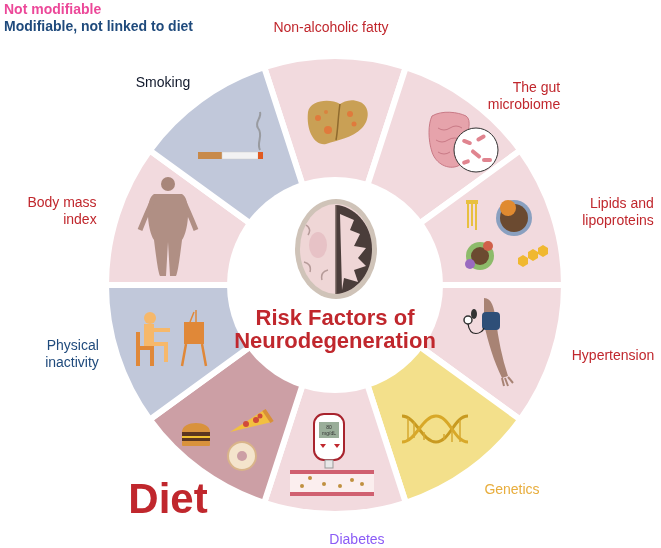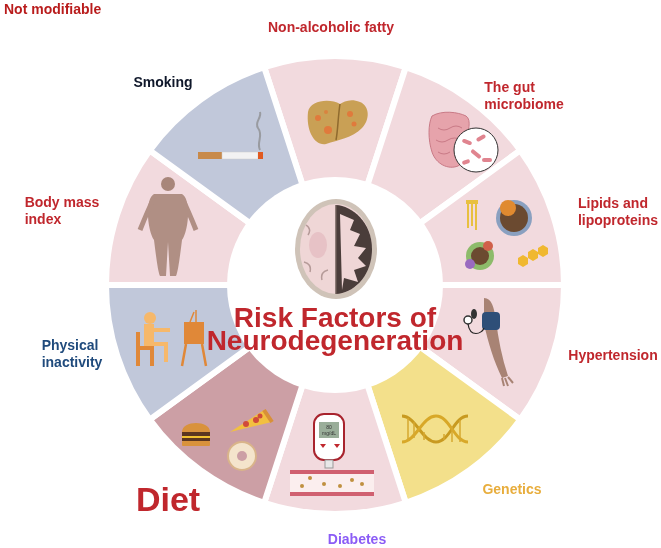--- a/index.html
+++ b/index.html
@@ -1,30 +1,31 @@
 <!DOCTYPE html>
 <html><head>
 <meta charset="utf-8">
 <style>
   html, body { margin: 0; padding: 0; background: #ffffff; }
   body { width: 661px; height: 548px; position: relative; overflow: hidden;
          font-family: "Liberation Sans", "DejaVu Sans", sans-serif; }
   .legend { position: absolute; left: 4px; top: 1px; font-weight: bold; font-size: 14px; line-height: 17px; }
   .legend div { white-space: nowrap; }
-  .lbl { position: absolute; font-weight: bold; font-size: 14px; line-height: 17px; text-align: left; white-space: nowrap; transform: translate(-50%, -50%); }
-  .diet-lbl { position: absolute; font-weight: bold; font-size: 34px; line-height: 36px; transform: translate(-50%, -50%); }
+  .lbl { position: absolute; font-weight: normal; font-size: 14px; line-height: 17px; text-align: right; white-space: nowrap; transform: translate(-50%, -50%); }
+  .diet-lbl { position: absolute; font-weight: bold; font-size: 42px; line-height: 36px; transform: translate(-50%, -50%); }
   svg.wheel { position: absolute; left: 0; top: 0; }
   .title { position: absolute; left: 335px; top: 329px; transform: translate(-50%, -50%); text-align: center;
-           font-weight: bold; font-size: 28px; line-height: 23px; white-space: nowrap; }
+           font-weight: bold; font-size: 22px; line-height: 23px; white-space: nowrap; }
 </style>
 </head>
 <body>
 
 <div class="legend">
-  <div style="color:#b91c1c">Not modifiable</div>
+  <div style="color:#ec4899">Not modifiable</div>
+  <div style="color:#1f4a7c">Modifiable, not linked to diet</div>
 </div>
 
 <svg class="wheel" width="661" height="548" viewBox="0 0 661 548">
   <g id="segments">
       <path d="M264.23510828813704,67.20805776840982 A229,229 0 0 1 405.76489171186296,67.20805776840984 L365.90169943749476,189.89434837048464 A100,100 0 0 0 304.09830056250524,189.89434837048464 Z" fill="#f2dade" stroke="#ffffff" stroke-width="6" stroke-linejoin="miter"></path>
       <path d="M405.76489171186296,67.20805776840984 A229,229 0 0 1 520.2648917118629,150.39717722502365 L415.90169943749476,226.22147477075268 A100,100 0 0 0 365.90169943749476,189.89434837048464 Z" fill="#f2dade" stroke="#ffffff" stroke-width="6" stroke-linejoin="miter"></path>
       <path d="M520.2648917118629,150.39717722502365 A229,229 0 0 1 564,285 L435,285 A100,100 0 0 0 415.90169943749476,226.22147477075268 Z" fill="#f2dade" stroke="#ffffff" stroke-width="6" stroke-linejoin="miter"></path>
       <path d="M564,285 A229,229 0 0 1 520.2648917118629,419.60282277497635 L415.90169943749476,343.7785252292473 A100,100 0 0 0 435,285 Z" fill="#f2dade" stroke="#ffffff" stroke-width="6" stroke-linejoin="miter"></path>
       <path d="M520.2648917118629,419.60282277497635 A229,229 0 0 1 405.76489171186296,502.79194223159016 L365.90169943749476,380.10565162951536 A100,100 0 0 0 415.90169943749476,343.7785252292473 Z" fill="#f3e08b" stroke="#ffffff" stroke-width="6" stroke-linejoin="miter"></path>
       <path d="M405.76489171186296,502.79194223159016 A229,229 0 0 1 264.23510828813704,502.79194223159016 L304.09830056250524,380.10565162951536 A100,100 0 0 0 365.90169943749476,380.10565162951536 Z" fill="#f2dade" stroke="#ffffff" stroke-width="6" stroke-linejoin="miter"></path>

